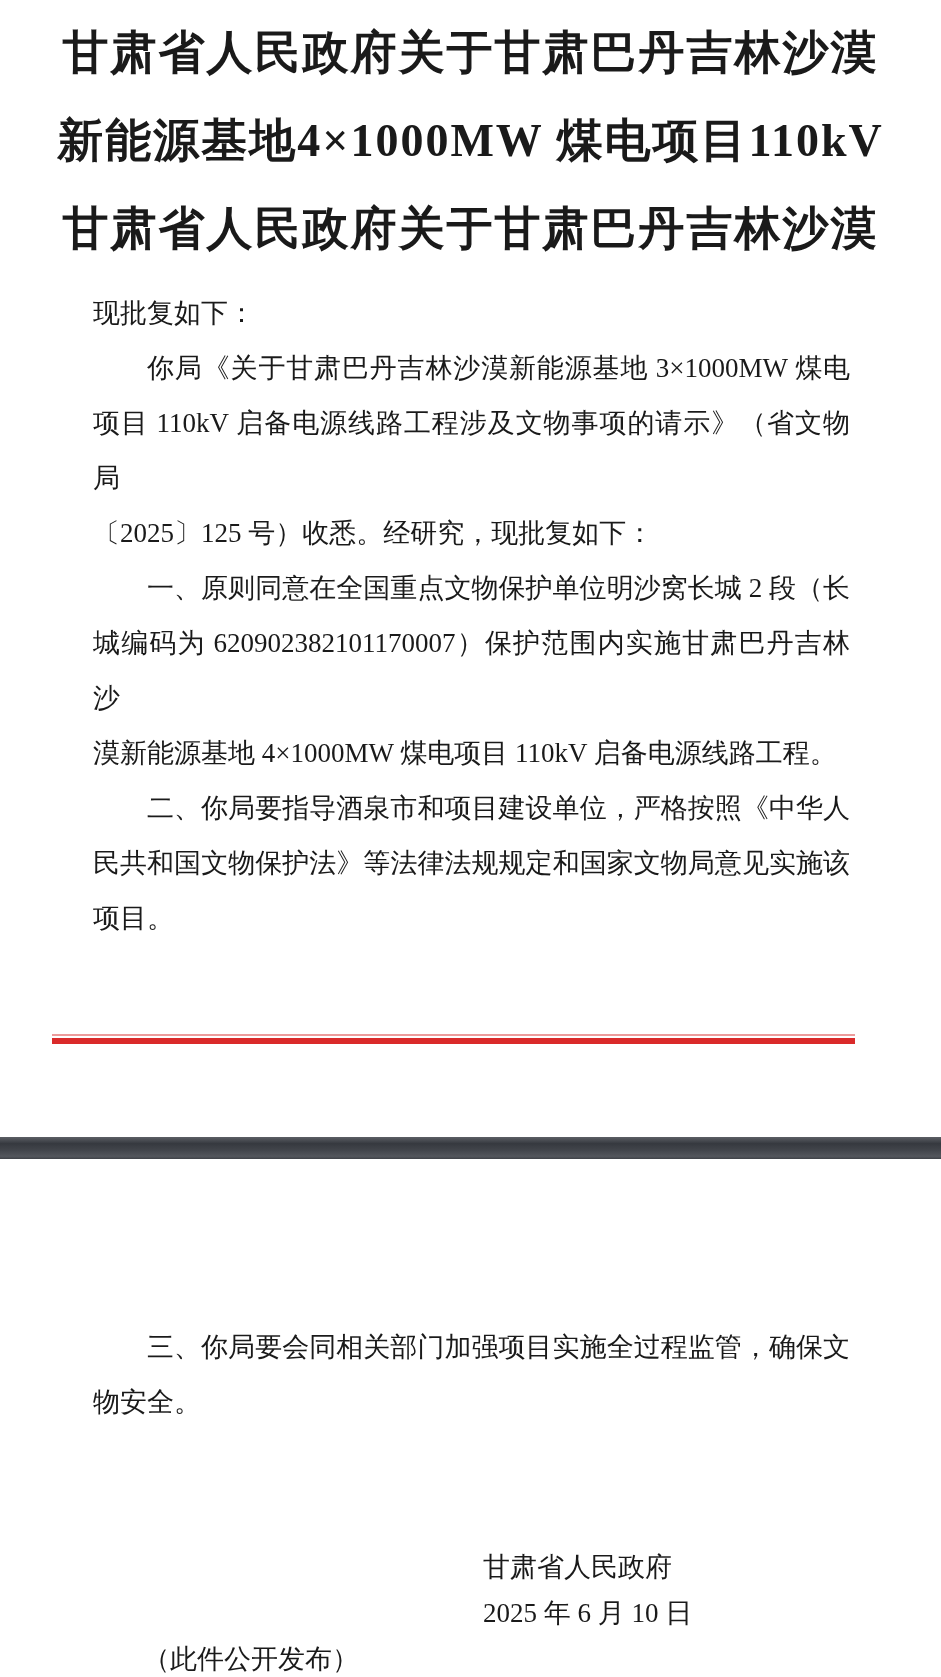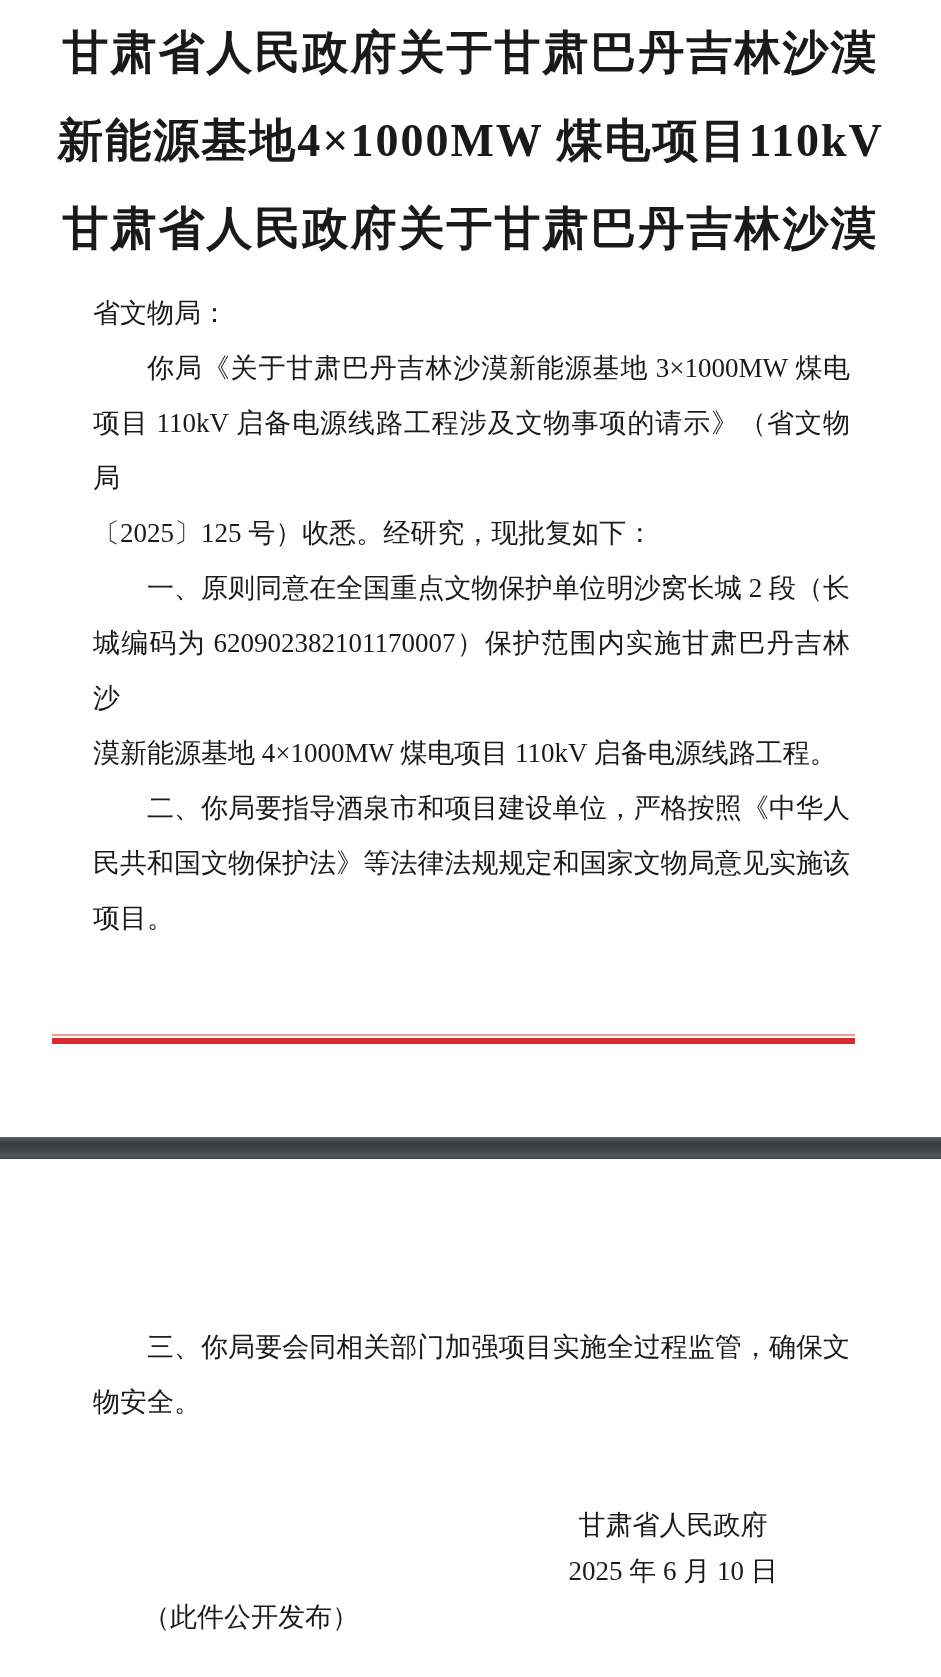--- a/index.html
+++ b/index.html
@@ -79,24 +79,24 @@
   }
   
   .body-block-2 {
     margin-left: 93px;
     margin-right: 91px;
     margin-top: 161px;
     font-family: Liberation Serif, serif;
   }
   
   .signature-block {
-    margin-top: 72px;
+    margin-top: 114px;
     margin-left: 390px;
     width: 380px;
-    text-align: center;
+    text-align: left;
   }
   .signature-line {
     font-size: 27px;
     line-height: 46px;
     white-space: nowrap;
   }
   
   .footer-note {
     margin-left: 93px;
     padding-left: 50px;
@@ -110,21 +110,21 @@
 
 <div class="page">
 
   <div class="title-block">
     <div class="title-line">甘肃省人民政府关于甘肃巴丹吉林沙漠</div>
     <div class="title-line">新能源基地4×1000MW 煤电项目110kV</div>
     <div class="title-line">甘肃省人民政府关于甘肃巴丹吉林沙漠</div>
   </div>
 
   <div class="body-block">
-    <div class="line">省文物局：</div>
+    <div class="line">现批复如下：</div>
 
     <div>
       <div class="line j indent">你局《关于甘肃巴丹吉林沙漠新能源基地 3×1000MW 煤电</div>
       <div class="line j">项目 110kV 启备电源线路工程涉及文物事项的请示》（省文物局</div>
       <div class="line">〔2025〕125 号）收悉。经研究，现批复如下：</div>
     </div>
 
     <div>
       <div class="line j indent">一、原则同意在全国重点文物保护单位明沙窝长城 2 段（长</div>
       <div class="line j">城编码为 620902382101170007）保护范围内实施甘肃巴丹吉林沙</div>

